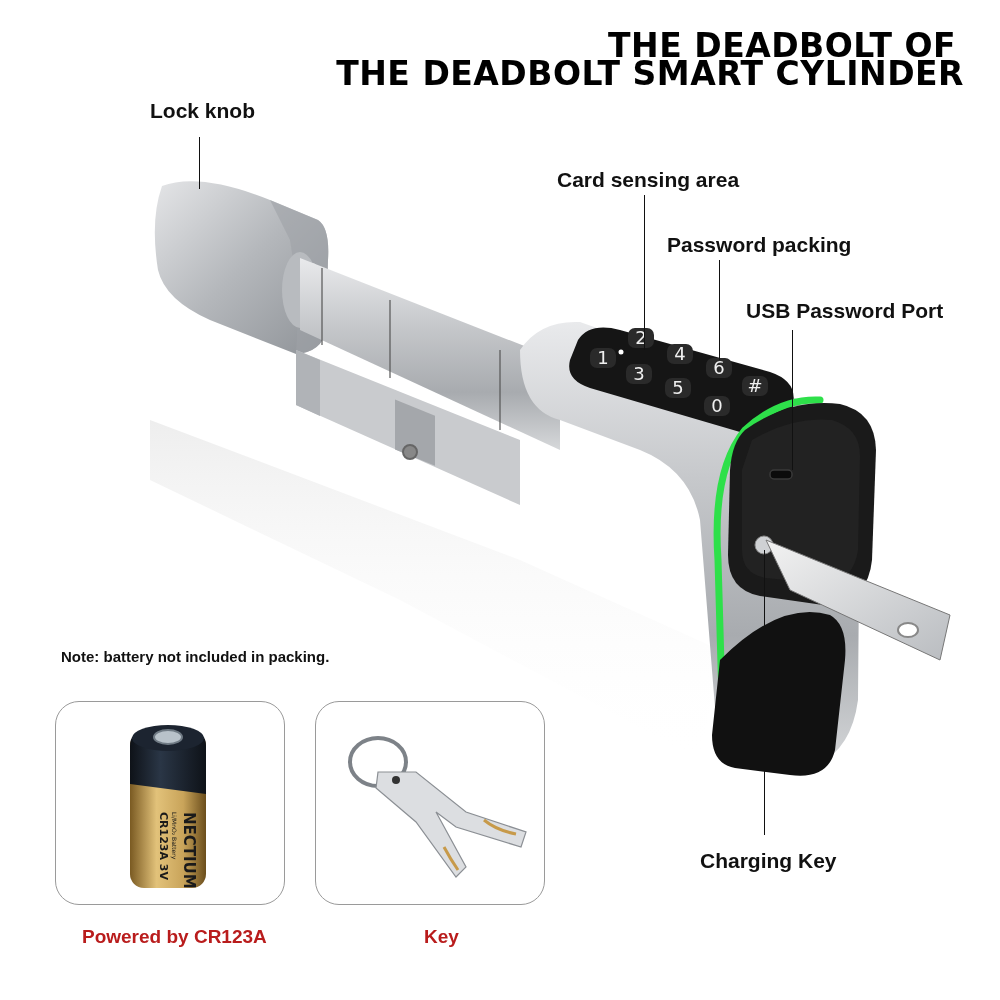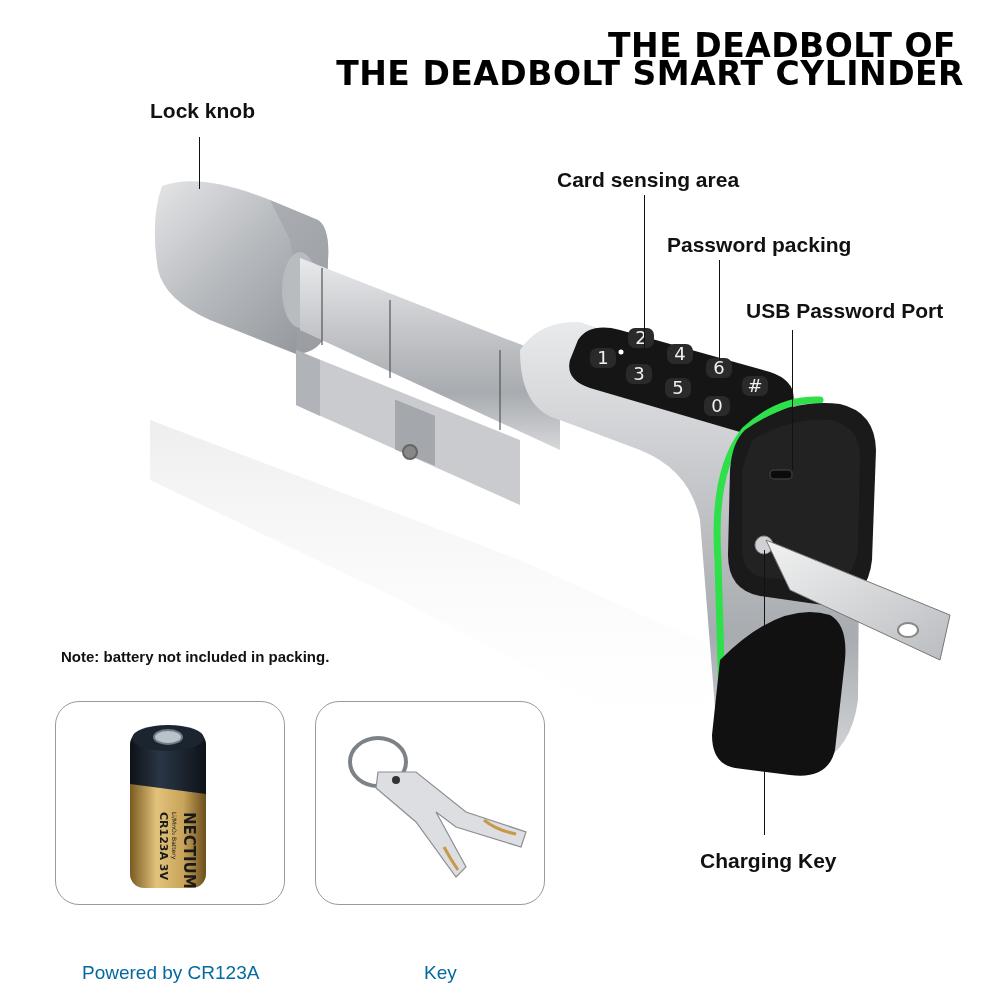--- a/index.html
+++ b/index.html
@@ -8,21 +8,21 @@
 
   .title { position: absolute; right: 36px; text-align: right; font-family: "DejaVu Sans", sans-serif; font-weight: 900; letter-spacing: 0.5px; color: #000; }
   .title.l1 { top: 26px; right: 44px; font-size: 33px; font-weight: bold; }
   .title.l2 { top: 54px; font-size: 33px; font-weight: bold; }
 
   .callout { position: absolute; font-size: 21px; font-weight: bold; color: #111; white-space: nowrap; font-family: "Liberation Sans", "DejaVu Sans", sans-serif; }
   .leader { position: absolute; width: 1.4px; background: #111; }
 
   .panel { position: absolute; border: 1.5px solid #9a9a9a; border-radius: 24px; background: #fff; }
 
-  .caption { position: absolute; font-size: 19px; font-weight: normal; line-height: 23px; color: #0369a1; font-family: "Liberation Sans", "DejaVu Sans", sans-serif; margin-top: 36px; }
+  .caption { position: absolute; font-size: 19px; font-weight: bold; line-height: 23px; color: #b91c1c; font-family: "Liberation Sans", "DejaVu Sans", sans-serif; }
   .caption sub { font-size: 12px; vertical-align: -1px; }
 
   svg { position: absolute; overflow: visible; }
 </style>
 </head>
 <body>
 
 <div class="title l1">THE DEADBOLT OF</div>
 <div class="title l2">THE DEADBOLT SMART CYLINDER</div>
 

